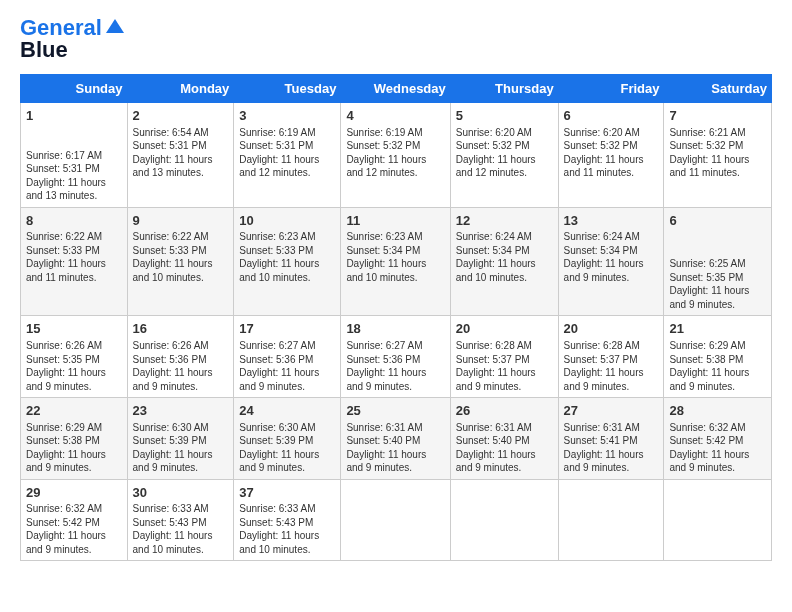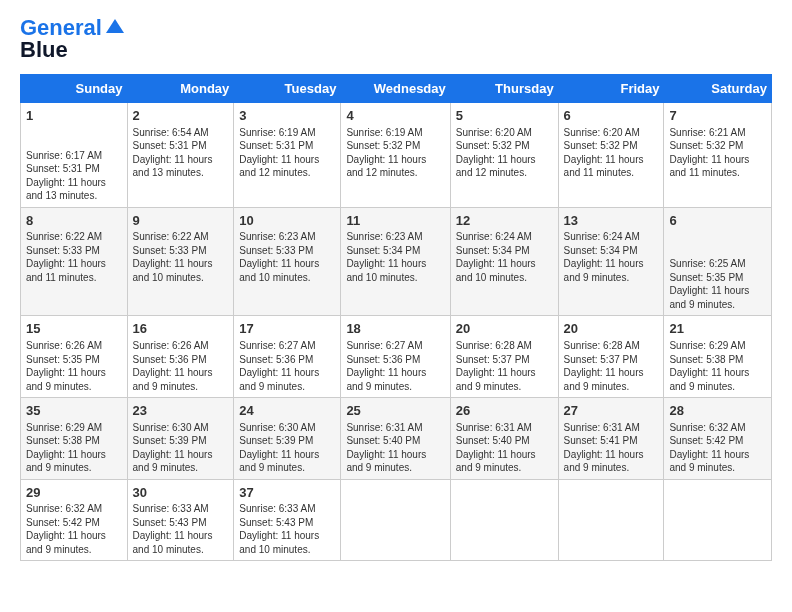--- a/index.html
+++ b/index.html
@@ -275,21 +275,21 @@
           <td>
             <span class="day-num">21</span>
             <div class="day-info" style="white-space: pre-line;">Sunrise: 6:29 AM
 Sunset: 5:38 PM
 Daylight: 11 hours
 and 9 minutes.</div>
           </td>
         </tr>
         <tr>
           <td>
-            <span class="day-num">35</span>
+            <span class="day-num">22</span>
             <div class="day-info" style="white-space: pre-line;">Sunrise: 6:29 AM
 Sunset: 5:38 PM
 Daylight: 11 hours
 and 9 minutes.</div>
           </td>
           <td>
             <span class="day-num">23</span>
             <div class="day-info" style="white-space: pre-line;">Sunrise: 6:30 AM
 Sunset: 5:39 PM
 Daylight: 11 hours

